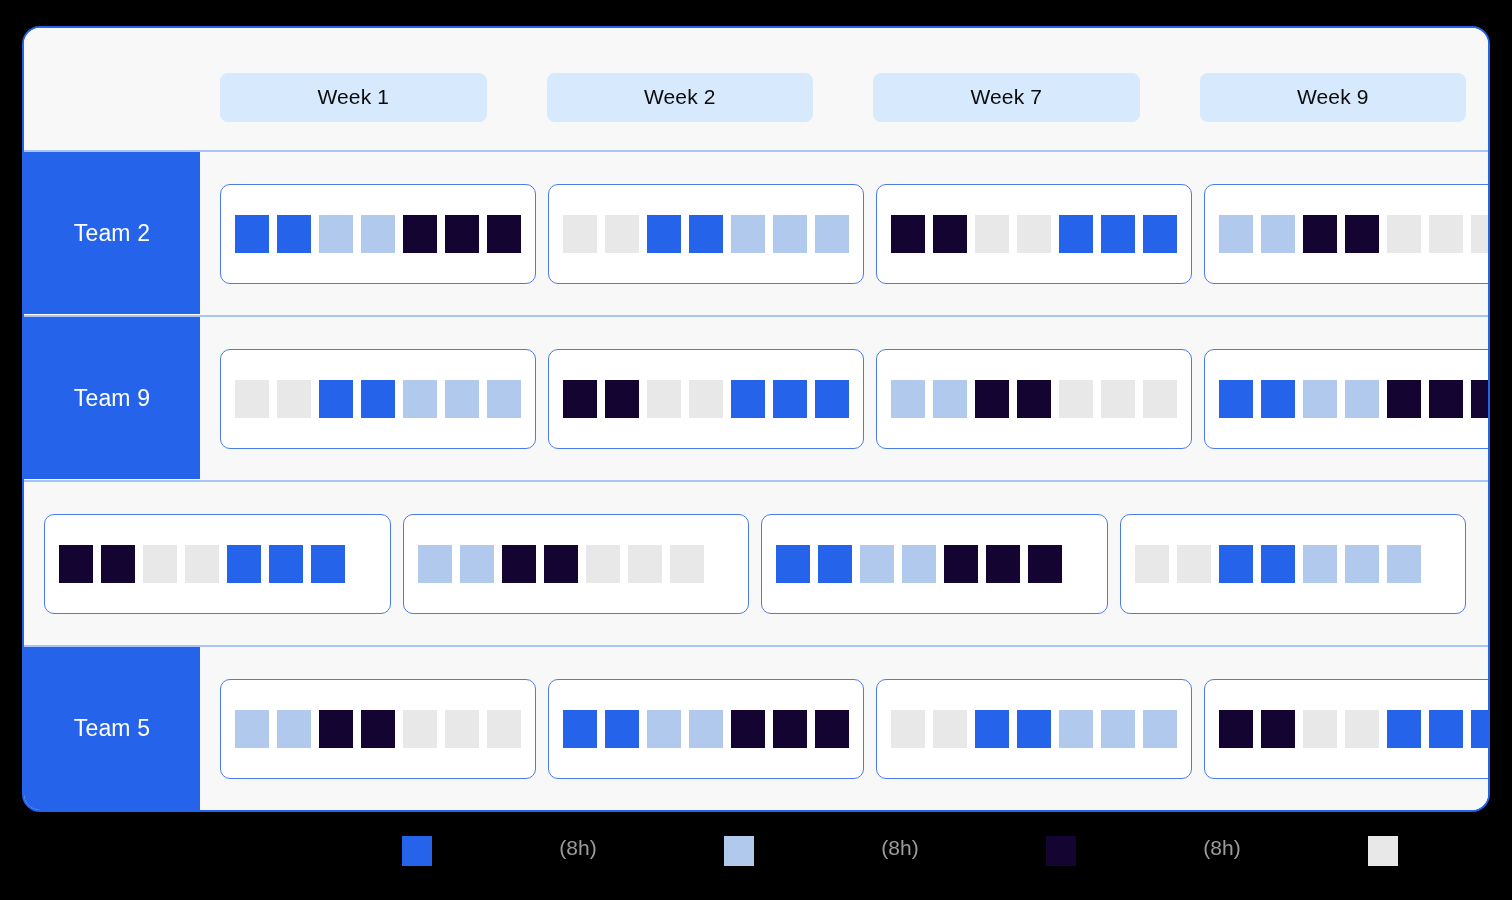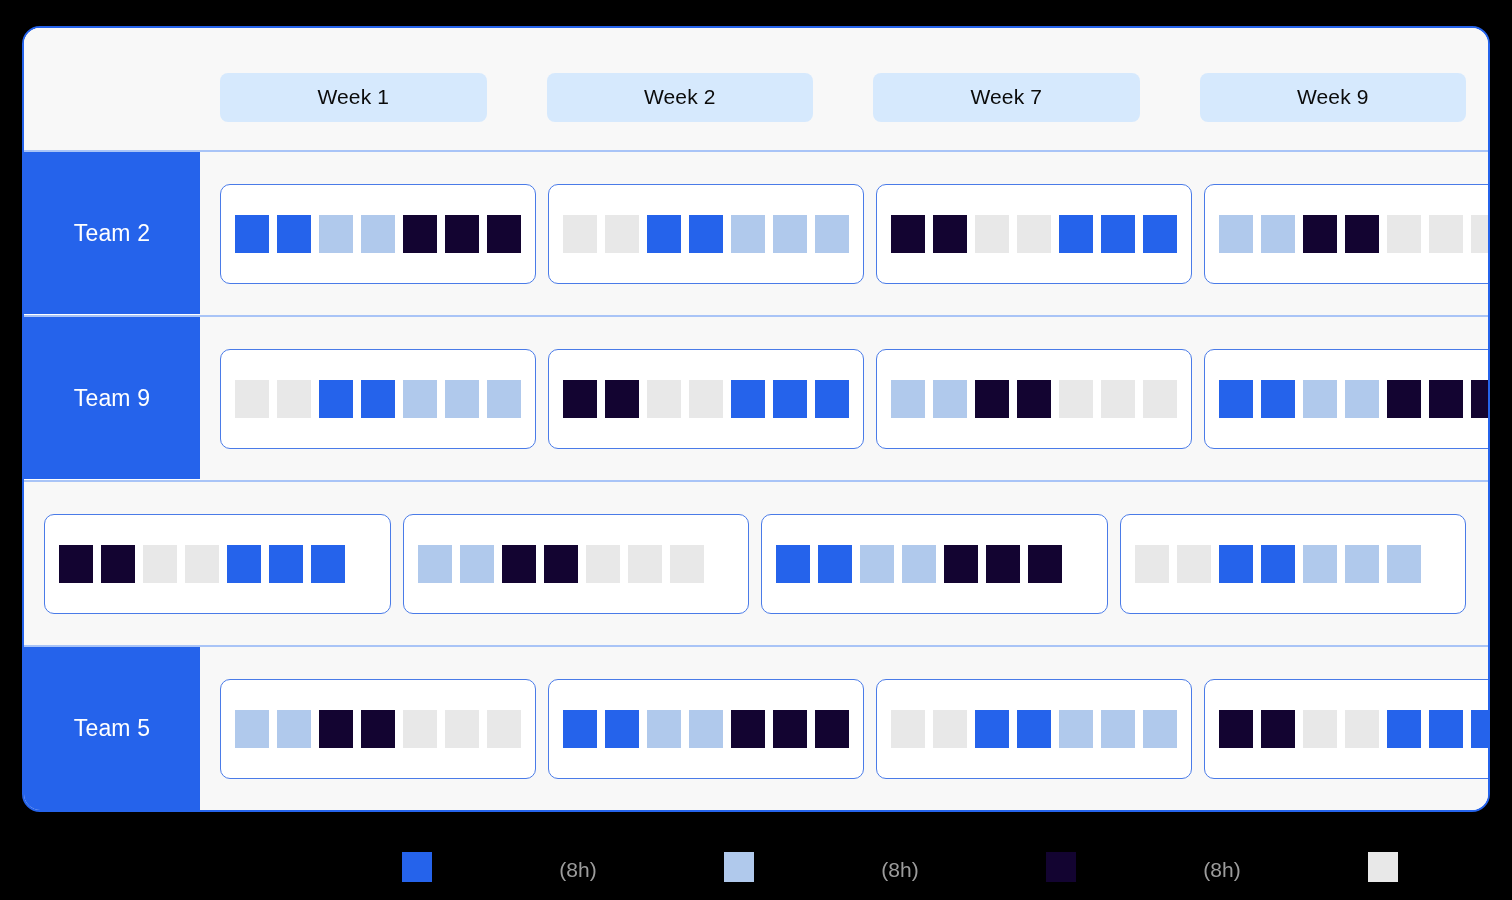--- a/index.html
+++ b/index.html
@@ -121,21 +121,21 @@
   }
 
   
   .legend {
     position: absolute;
     left: 0;
     top: 836px;
     width: 1512px;
     height: 46px;
     display: flex;
-    align-items: flex-end;
+    align-items: flex-start;
     padding-left: 402px;
   }
   .legend-swatch {
     width: 30px;
     height: 30px;
     flex: 0 0 30px;
   }
   .legend-text {
     width: 292px;
     text-align: center;

